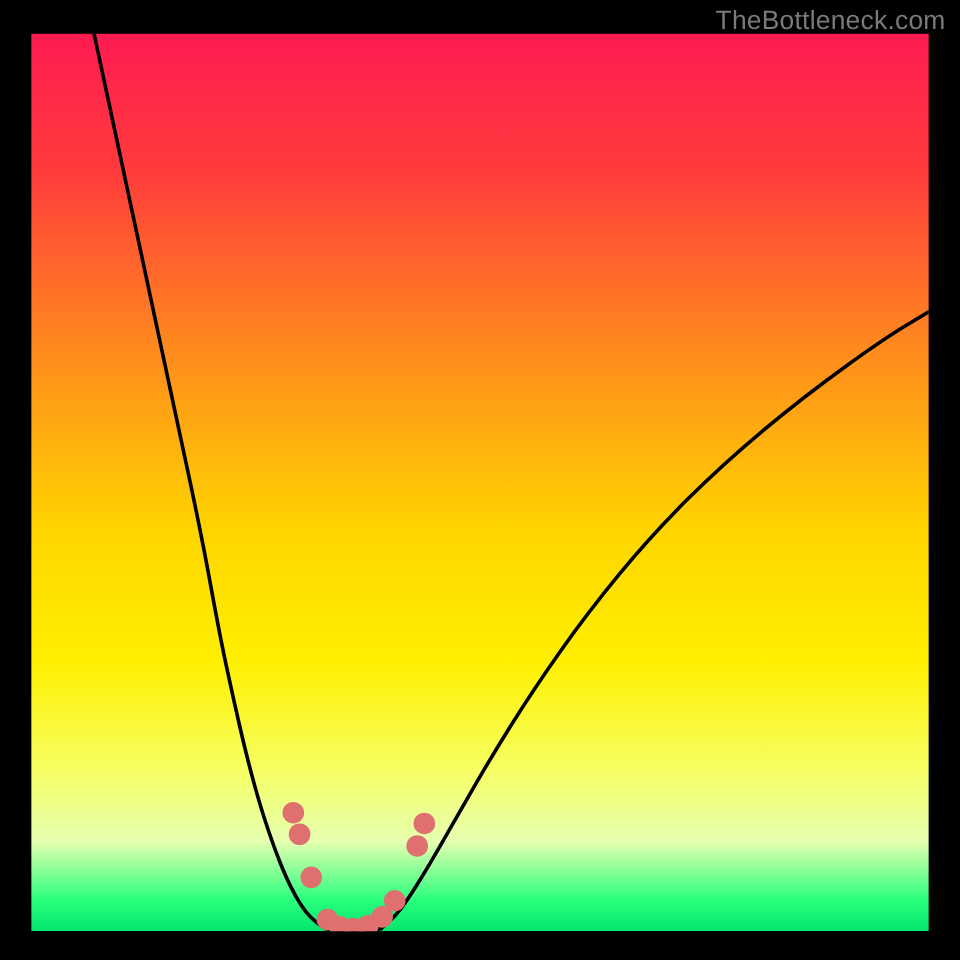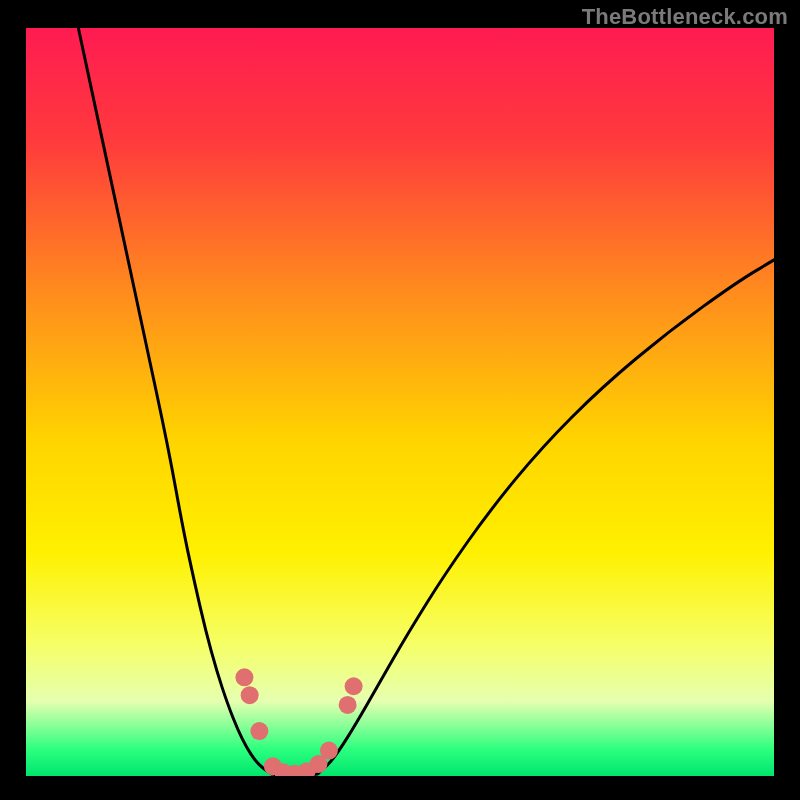--- a/index.html
+++ b/index.html
@@ -25,21 +25,21 @@
     top: 0;
     width: 748px;
     height: 748px;
   }
   .watermark {
     position: absolute;
     top: 4px;
     right: 12px;
     color: #7a7a7a;
     font-size: 22px;
-    font-weight: 700;
+    font-weight: 400;
     letter-spacing: 0.2px;
   }
   svg { display: block; }
 </style>
 </head>
 <body>
 
 <div class="watermark">TheBottleneck.com</div>
 
 <div class="frame">

